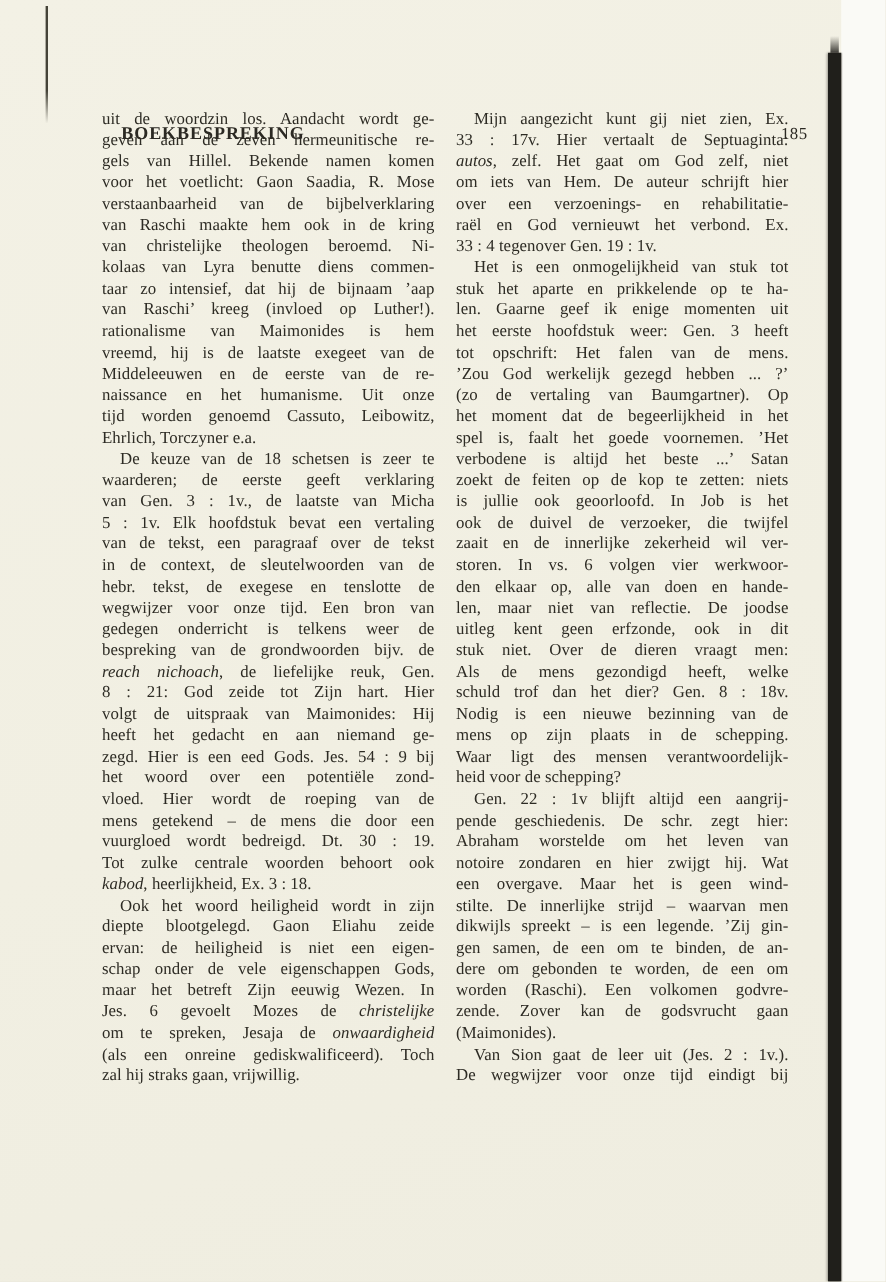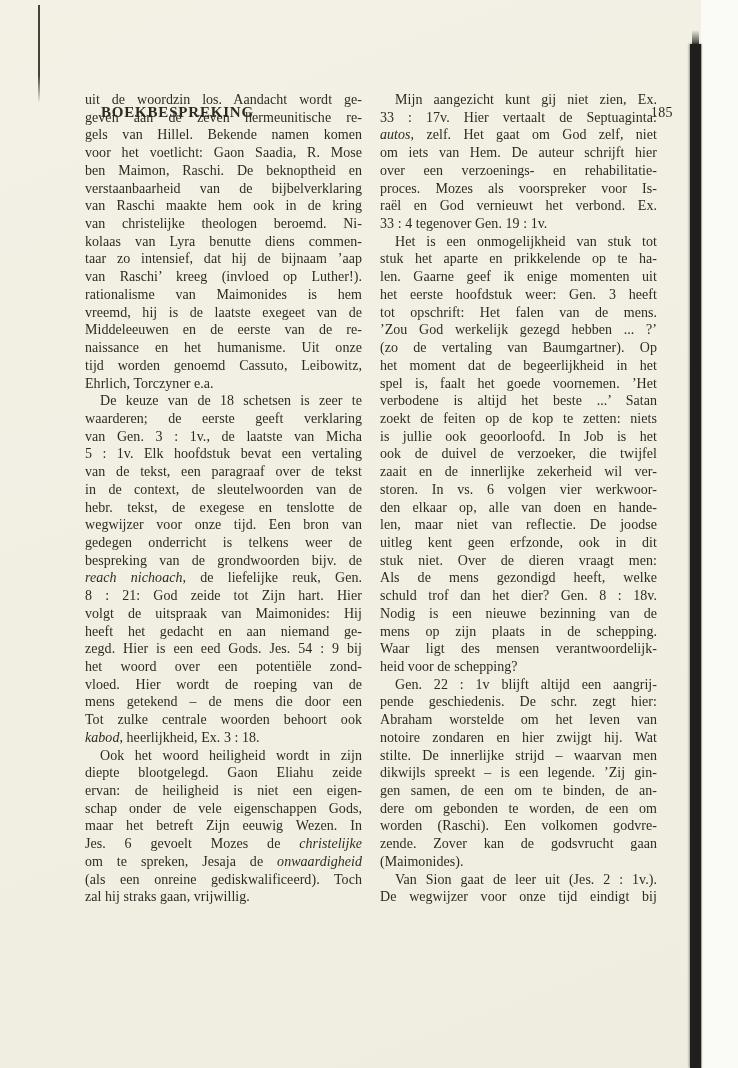--- a/index.html
+++ b/index.html
@@ -70,21 +70,20 @@
     <span class="title">BOEKBESPREKING</span>
     <span class="pageno">185</span>
   </div>
 
   <div class="columns">
     <div class="col">
         <div class="line">uit de woordzin los. Aandacht wordt ge-</div>
         <div class="line">geven aan de zeven hermeunitische re-</div>
         <div class="line">gels van Hillel. Bekende namen komen</div>
         <div class="line">voor het voetlicht: Gaon Saadia, R. Mose</div>
-        <div class="line">ben Maimon, Raschi. De beknoptheid en</div>
         <div class="line">verstaanbaarheid van de bijbelverklaring</div>
         <div class="line">van Raschi maakte hem ook in de kring</div>
         <div class="line">van christelijke theologen beroemd. Ni-</div>
         <div class="line">kolaas van Lyra benutte diens commen-</div>
         <div class="line">taar zo intensief, dat hij de bijnaam ’aap</div>
         <div class="line">van Raschi’ kreeg (invloed op Luther!).</div>
         <div class="line">rationalisme van Maimonides is hem</div>
         <div class="line">vreemd, hij is de laatste exegeet van de</div>
         <div class="line">Middeleeuwen en de eerste van de re-</div>
         <div class="line">naissance en het humanisme. Uit onze</div>
@@ -101,39 +100,39 @@
         <div class="line">gedegen onderricht is telkens weer de</div>
         <div class="line">bespreking van de grondwoorden bijv. de</div>
         <div class="line"><i>reach nichoach</i>, de liefelijke reuk, Gen.</div>
         <div class="line">8 : 21: God zeide tot Zijn hart. Hier</div>
         <div class="line">volgt de uitspraak van Maimonides: Hij</div>
         <div class="line">heeft het gedacht en aan niemand ge-</div>
         <div class="line">zegd. Hier is een eed Gods. Jes. 54 : 9 bij</div>
         <div class="line">het woord over een potentiële zond-</div>
         <div class="line">vloed. Hier wordt de roeping van de</div>
         <div class="line">mens getekend – de mens die door een</div>
+        <div class="line">vuurgloed wordt bedreigd. Dt. 30 : 19.</div>
         <div class="line">Tot zulke centrale woorden behoort ook</div>
         <div class="line end"><i>kabod</i>, heerlijkheid, Ex. 3 : 18.</div>
         <div class="line in">Ook het woord heiligheid wordt in zijn</div>
         <div class="line">diepte blootgelegd. Gaon Eliahu zeide</div>
         <div class="line">ervan: de heiligheid is niet een eigen-</div>
         <div class="line">schap onder de vele eigenschappen Gods,</div>
         <div class="line">maar het betreft Zijn eeuwig Wezen. In</div>
         <div class="line">Jes. 6 gevoelt Mozes de <i>christelijke</i></div>
         <div class="line">om te spreken, Jesaja de <i>onwaardigheid</i></div>
         <div class="line">(als een onreine gediskwalificeerd). Toch</div>
         <div class="line end">zal hij straks gaan, vrijwillig.</div>
       </div>
     <div class="col">
         <div class="line in">Mijn aangezicht kunt gij niet zien, Ex.</div>
         <div class="line">33 : 17v. Hier vertaalt de Septuaginta:</div>
         <div class="line"><i>autos</i>, zelf. Het gaat om God zelf, niet</div>
         <div class="line">om iets van Hem. De auteur schrijft hier</div>
         <div class="line">over een verzoenings- en rehabilitatie-</div>
-        <div class="line">proces. Mozes als voorspreker voor Is-</div>
         <div class="line">raël en God vernieuwt het verbond. Ex.</div>
         <div class="line end">33 : 4 tegenover Gen. 19 : 1v.</div>
         <div class="line in">Het is een onmogelijkheid van stuk tot</div>
         <div class="line">stuk het aparte en prikkelende op te ha-</div>
         <div class="line">len. Gaarne geef ik enige momenten uit</div>
         <div class="line">het eerste hoofdstuk weer: Gen. 3 heeft</div>
         <div class="line">tot opschrift: Het falen van de mens.</div>
         <div class="line">’Zou God werkelijk gezegd hebben ... ?’</div>
         <div class="line">(zo de vertaling van Baumgartner). Op</div>
         <div class="line">het moment dat de begeerlijkheid in het</div>
@@ -151,20 +150,21 @@
         <div class="line">Als de mens gezondigd heeft, welke</div>
         <div class="line">schuld trof dan het dier? Gen. 8 : 18v.</div>
         <div class="line">Nodig is een nieuwe bezinning van de</div>
         <div class="line">mens op zijn plaats in de schepping.</div>
         <div class="line">Waar ligt des mensen verantwoordelijk-</div>
         <div class="line end">heid voor de schepping?</div>
         <div class="line in">Gen. 22 : 1v blijft altijd een aangrij-</div>
         <div class="line">pende geschiedenis. De schr. zegt hier:</div>
         <div class="line">Abraham worstelde om het leven van</div>
         <div class="line">notoire zondaren en hier zwijgt hij. Wat</div>
+        <div class="line">een overgave. Maar het is geen wind-</div>
         <div class="line">stilte. De innerlijke strijd – waarvan men</div>
         <div class="line">dikwijls spreekt – is een legende. ’Zij gin-</div>
         <div class="line">gen samen, de een om te binden, de an-</div>
         <div class="line">dere om gebonden te worden, de een om</div>
         <div class="line">worden (Raschi). Een volkomen godvre-</div>
         <div class="line">zende. Zover kan de godsvrucht gaan</div>
         <div class="line end">(Maimonides).</div>
         <div class="line in">Van Sion gaat de leer uit (Jes. 2 : 1v.).</div>
         <div class="line">De wegwijzer voor onze tijd eindigt bij</div>
       </div>

